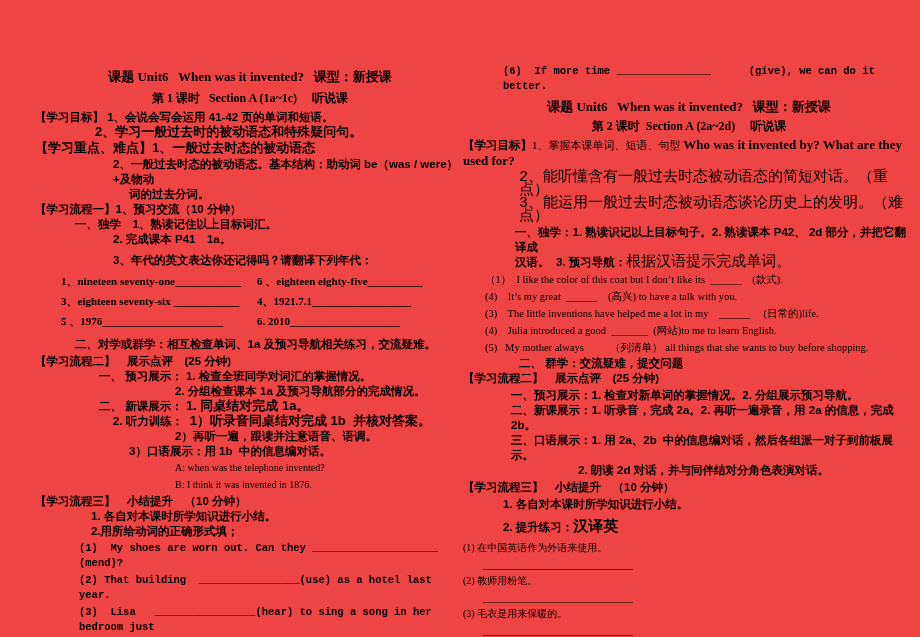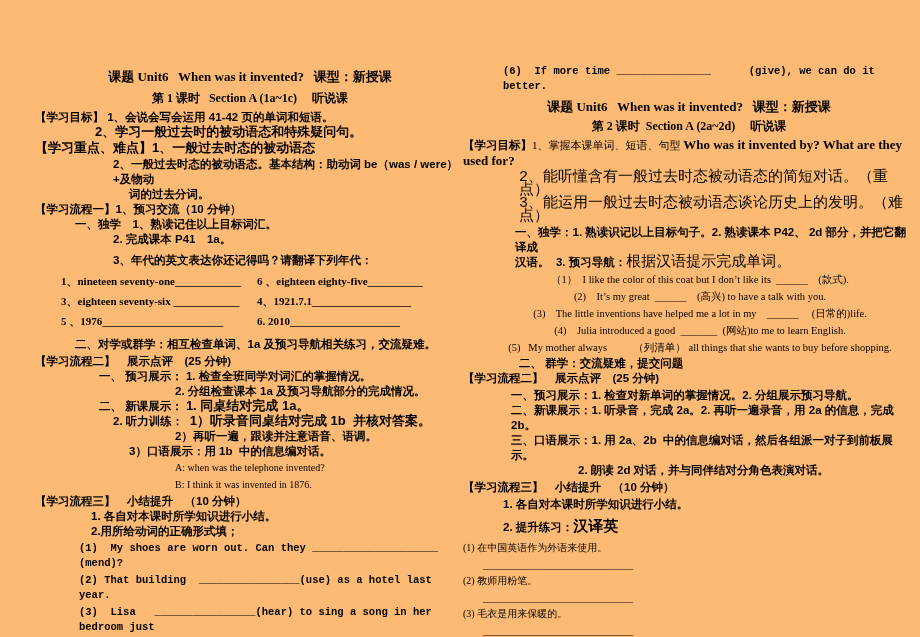--- a/index.html
+++ b/index.html
@@ -1,33 +1,33 @@
 <!DOCTYPE html>
 <html><head>
 <meta charset="utf-8">
 <style>
   html,body{margin:0;padding:0;background:#ffffff;}
   body{width:920px;height:637px;position:relative;color:#000;overflow:hidden;
        font-family:"Liberation Serif","DejaVu Serif",serif;}
-  .page{position:absolute;inset:0;background:#fdba74;}
+  .page{position:absolute;inset:0;background:#ef4444;}
   .col{position:absolute;}
   #col-left{left:35px;top:68px;width:430px;}
   #col-right{left:463px;top:64px;width:452px;}
   .ln{white-space:pre-wrap;line-height:15px;font-size:11px;}
   .center{text-align:center;}
   .title{font-size:13px;font-weight:bold;line-height:18px;font-family:"Liberation Serif",serif;}
   .sub{font-size:12px;font-weight:bold;line-height:16px;margin-top:4px;font-family:"Liberation Serif",serif;}
   .h{font-family:"Liberation Sans","DejaVu Sans",sans-serif;font-weight:bold;font-size:11.5px;line-height:15px;}
   .h2{font-family:"Liberation Sans","DejaVu Sans",sans-serif;font-weight:bold;font-size:13px;line-height:14px;}
   .b{font-family:Liberation Mono, monospace;font-size:15px;line-height:13px;}
   .b2{font-family:"Liberation Serif",serif;font-weight:normal;font-size:11px;}
   .engb{font-family:"Liberation Serif",serif;font-weight:bold;font-size:13px;}
   .englow{font-family:"Liberation Serif",serif;font-weight:normal;font-size:10px;line-height:14px;}
   .mono{font-family:"Liberation Mono","DejaVu Sans Mono",monospace;font-weight:bold;font-size:10.5px;line-height:15px;}
-  .beng{font-family:"Liberation Serif",serif;font-size:10.5px;line-height:13px;text-align:center;}
+  .beng{font-family:"Liberation Serif",serif;font-size:10.5px;line-height:13px;}
   .small{font-family:"Liberation Serif",serif;font-size:10px;line-height:13px;}
   .ana{font-family:"Liberation Serif",serif;font-size:13.5px;line-height:18px;}
   .anah{font-family:"Liberation Sans","DejaVu Sans",sans-serif;font-weight:bold;font-size:13px;}
   .big{font-family:"Liberation Sans","DejaVu Sans",sans-serif;font-weight:bold;font-size:15px;}
   .yr{font-family:"Liberation Serif",serif;font-weight:bold;font-size:11px;line-height:15px;}
   .yr span{display:inline-block;}
   .yr span:first-child{width:196px;}
   .ind8{margin-left:8px}.ind20{margin-left:20px}.ind22{margin-left:22px}.ind26{margin-left:26px}
   .ind40{margin-left:40px}.ind44{margin-left:44px}.ind48{margin-left:48px}.ind52{margin-left:52px}
   .ind56{margin-left:56px}.ind60{margin-left:60px}.ind64{margin-left:64px}
@@ -75,21 +75,21 @@
   <div id="col-right" class="col">
       <div class="ln mono ind40">(6)  If more time _______________      (give), we can do it better.</div>
       <div class="ln title center g4">课题 Unit6   When was it invented?   课型：新授课</div>
       <div class="ln sub center g2">第 2 课时  Section A (2a~2d)     听说课</div>
       <div class="ln g3"><span class="h">【学习目标】</span><span class="b2">1、掌握本课单词、短语、句型 </span><span class="engb">Who was it invented by? What are they used for?</span></div>
       <div class="ln b ind56 g2">2、能听懂含有一般过去时态被动语态的简短对话。（重点）</div>
       <div class="ln b ind56">3、能运用一般过去时态被动语态谈论历史上的发明。（难点）</div>
       <div class="ln h ind52 g2">一、独学：1. 熟读识记以上目标句子。2. 熟读课本 P42、 2d 部分，并把它翻译成</div>
       <div class="ln ind52"><span class="h">汉语。  3. 预习导航：</span><span class="b">根据汉语提示完成单词。</span></div>
       <div class="ln beng ind22 g3">（1）  I like the color of this coat but I don’t like its  ______    (款式).</div>
-      <div class="ln beng ind22 g4">(2)    It’s my great  ______    (高兴) to have a talk with you.</div>
+      <div class="ln beng ind22 g4">(4)    It’s my great  ______    (高兴) to have a talk with you.</div>
       <div class="ln beng ind22 g4">(3)    The little inventions have helped me a lot in my    ______     (日常的)life.</div>
       <div class="ln beng ind22 g4">(4)    Julia introduced a good  _______  (网站)to me to learn English.</div>
       <div class="ln beng ind22 g4">(5)   My mother always          （列清单） all things that she wants to buy before shopping.</div>
       <div class="ln h ind56 g2">二、 群学：交流疑难，提交问题</div>
       <div class="ln h">【学习流程二】　展示点评　(25 分钟)</div>
       <div class="ln h ind48 g2">一、预习展示：1. 检查对新单词的掌握情况。2. 分组展示预习导航。</div>
       <div class="ln h ind48">二、新课展示：1. 听录音，完成 2a。2. 再听一遍录音，用 2a 的信息，完成 2b。</div>
       <div class="ln h ind48">三、口语展示：1. 用 2a、2b  中的信息编对话，然后各组派一对子到前板展示。</div>
       <div class="ln h ind115">2. 朗读 2d 对话，并与同伴结对分角色表演对话。</div>
       <div class="ln h g2">【学习流程三】　小结提升　（10 分钟）</div>

